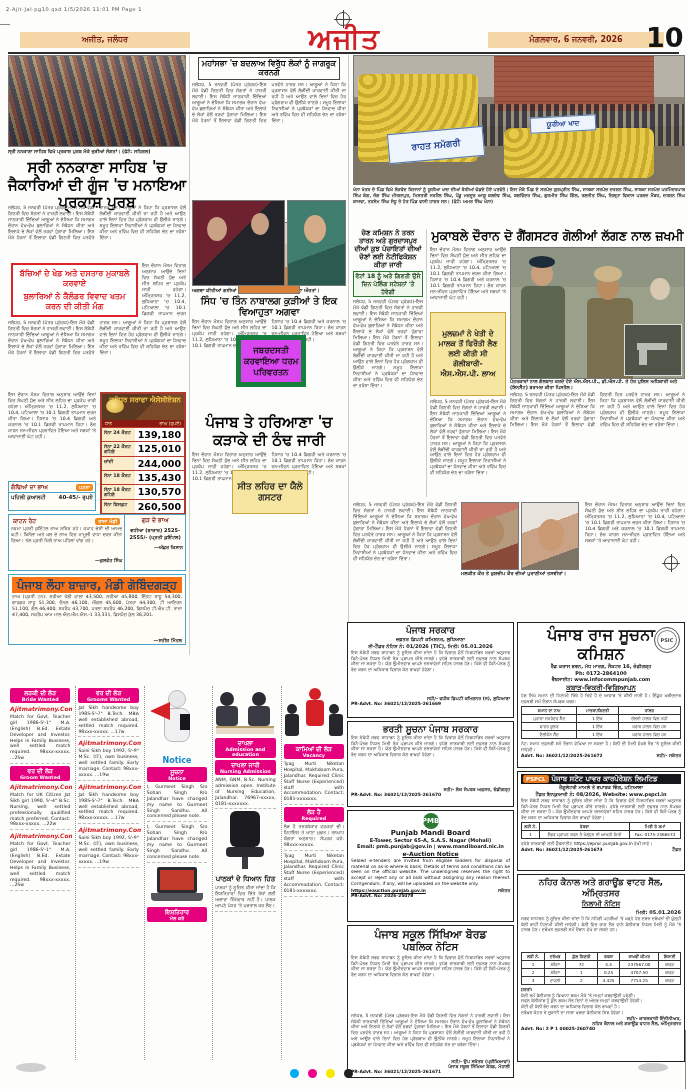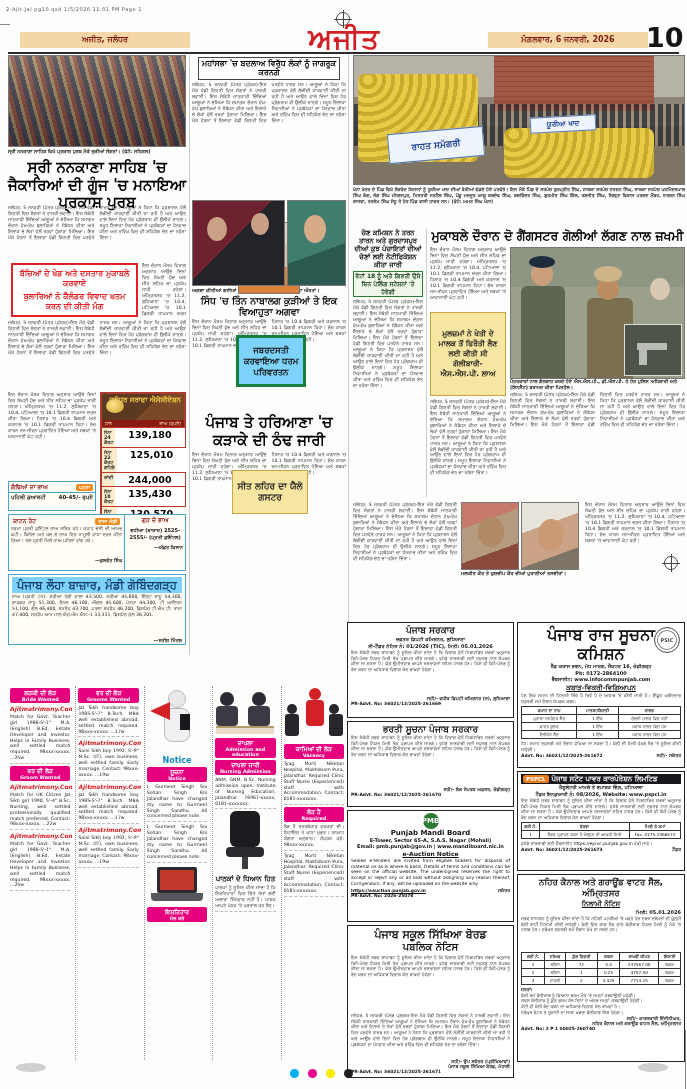--- a/index.html
+++ b/index.html
@@ -5,21 +5,21 @@
 *{margin:0;padding:0;box-sizing:border-box}
 html,body{background:#e9e9e7}
 .page{position:relative;width:687px;height:1089px;margin:0 auto;background:#fdfdfb;
   font-family:"DejaVu Sans","Liberation Sans",sans-serif;color:#111;overflow:hidden}
 .abs{position:absolute}
 .t{display:block}
 
 .mh-bar{background:#f5d7a7;display:flex;align-items:center;justify-content:center}
 .mh-left{left:20px;top:32px;width:170px;height:16px;font-size:8px;font-weight:bold;color:#7a1a10}
 .mh-logo{left:286px;top:22px;width:116px;text-align:center;font-size:28px;font-weight:bold;color:#d11f26;letter-spacing:1px}
-.mh-right{left:488px;top:32px;width:160px;height:16px;font-size:8px;font-weight:bold;color:#7a1a10}
+.mh-right{left:488px;top:32px;width:176px;height:16px;font-size:8px;font-weight:bold;color:#7a1a10}
 .mh-page{left:646px;top:22px;width:36px;font-size:27px;font-weight:bold;color:#141414;text-align:center}
 .rule{left:8px;top:52px;width:671px;height:2px;background:#2b2b2b}
 
 .body-sim{font-size:4.6px;line-height:1.3;text-align:justify;color:#1c1c1c;overflow:hidden;word-break:break-word}
 .cols2{column-count:2;column-gap:5px}
 .hl{font-weight:bold;color:#000;text-align:center;line-height:1.18}
 .cap{font-size:5px;font-weight:bold;color:#111;line-height:1.2}
 
 .ph{position:relative;border:1px solid #777;overflow:hidden}
 .ph-crowd{background:
@@ -47,29 +47,29 @@
 .redbox{border:2px solid #e02228;background:#fff;color:#e02228;font-weight:bold;text-align:center;
  display:flex;flex-direction:column;justify-content:center;gap:3px;padding:2px}
 .goldbox{border:2px solid #b03a2e;background:#fdf3df}
 .goldhead{position:relative;height:26px;background:linear-gradient(135deg,#5b3a21 0 55%,#7a4a28 55% 100%);
  color:#ffd24a;font-weight:bold;text-align:right;font-size:7px;line-height:1.2;padding:2px 3px}
 .coin{position:absolute;left:4px;top:5px;width:18px;height:14px;border-radius:50%;
  background:radial-gradient(circle at 40% 40%,#ffe28a,#caa02c)}
 .goldsub{background:#8a1a12;color:#ffe9b0;font-size:4.5px;display:flex;justify-content:space-between;padding:1px 3px}
 .grow{display:flex;border-top:1px solid #c0392b}
 .grow .gl{flex:1.05;font-size:4.8px;padding:2px;background:#fbeccb;color:#222;font-weight:bold}
-.grow .gv{flex:1;font-size:9.5px;font-weight:bold;background:#fff;text-align:right;padding:1px 13px;color:#000}
+.grow .gv{flex:1;font-size:9.5px;font-weight:bold;background:#fff;text-align:right;padding:1px 3px;color:#000}
 .minibox{border:1.5px solid #4aa3c8;background:#fffdf5}
 .minihead{display:flex;align-items:center;justify-content:space-between;padding:1px 2px}
 .minihead .mt{font-size:6px;font-weight:bold;color:#8a1a12}
 .tag{background:#f08c1e;color:#fff;font-size:5px;font-weight:bold;padding:0 3px;border-radius:2px}
 .ironbox{border:1.5px solid #4aa3c8;background:#fffdf5;padding:2px 3px}
-.ironhead{font-size:11.5px;font-weight:bold;color:#143f6e;background:#7dd3fc;text-align:center;padding:1px}
+.ironhead{font-size:11.5px;font-weight:bold;color:#143f6e;background:#f97316;text-align:center;padding:1px}
 .signoff{font-size:4.8px;text-align:right;font-weight:bold}
-.pull{border:3px solid #15803d;background:#7dd3fc;font-weight:bold;text-align:center;
+.pull{border:5px solid #15803d;background:#d946ef;font-weight:bold;text-align:center;
  display:flex;align-items:center;justify-content:center}
 .yellowbox{background:#f7e6a2;border:1px solid #caa53f;font-weight:bold;text-align:center;
  display:flex;align-items:center;justify-content:center;padding:2px}
 .greenbox{border:1.5px solid #2c7a33;background:#eef7ea;font-weight:bold;text-align:center;
  display:flex;align-items:center;justify-content:center;color:#143a14}
 
 .cbanner{display:flex;align-items:center}
 .cb-pa1{font-size:19px;font-weight:bold;color:#15406e;white-space:nowrap}
 .cb-chip{background:#f5d7a7;color:#15406e;font-weight:bold;font-size:9px;padding:3px;margin:0 2px}
 .cb-blue{flex:1;background:#bfe4f4;height:32px;display:flex;align-items:center;justify-content:center;gap:5px}

